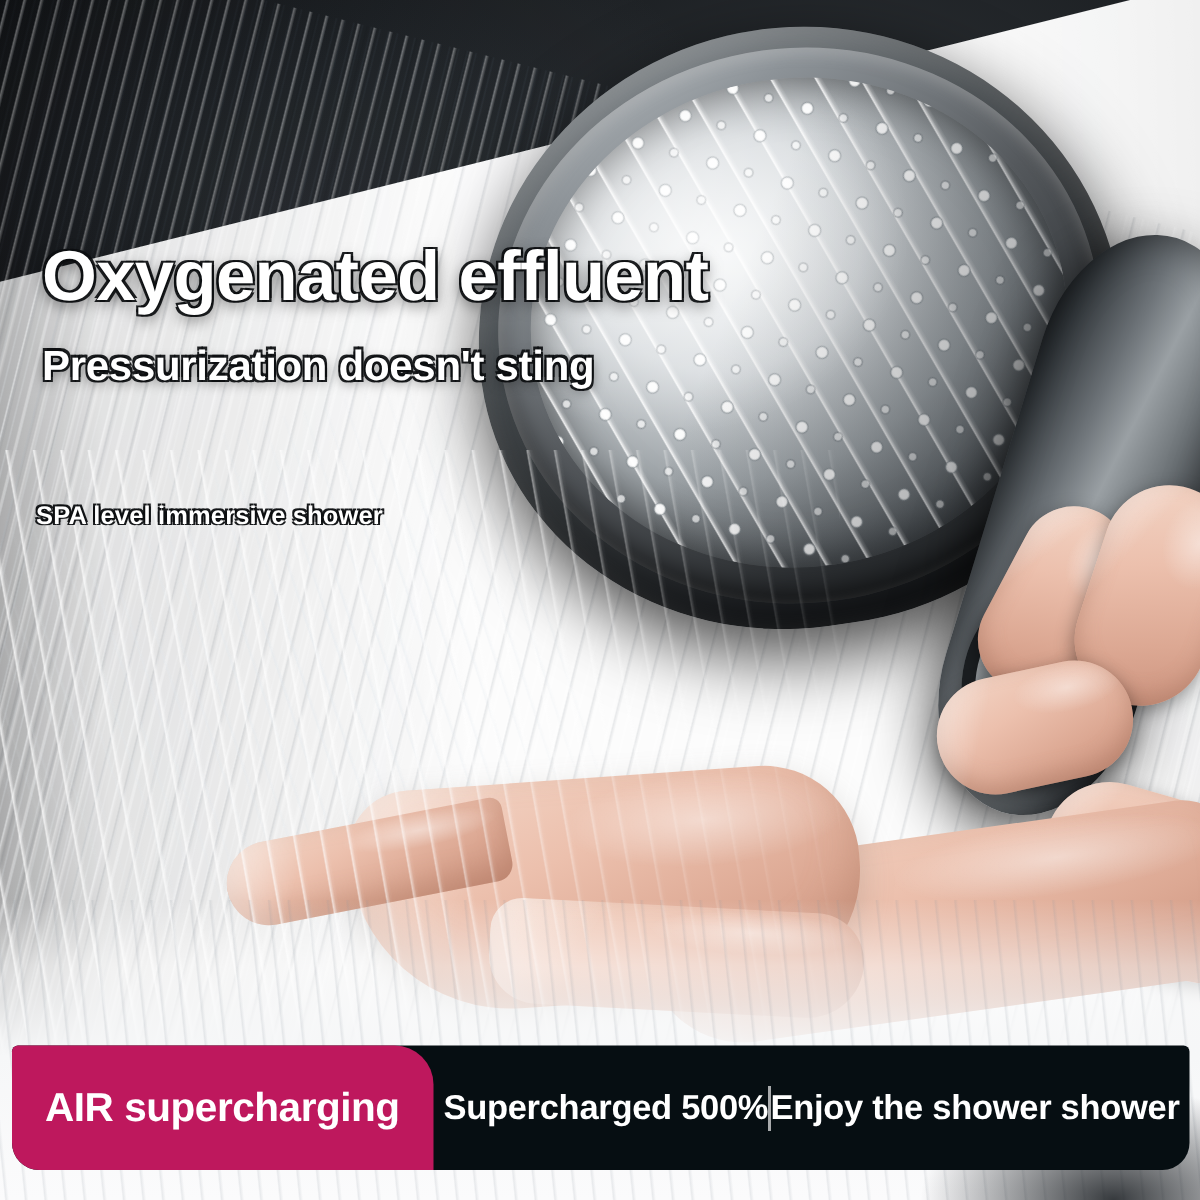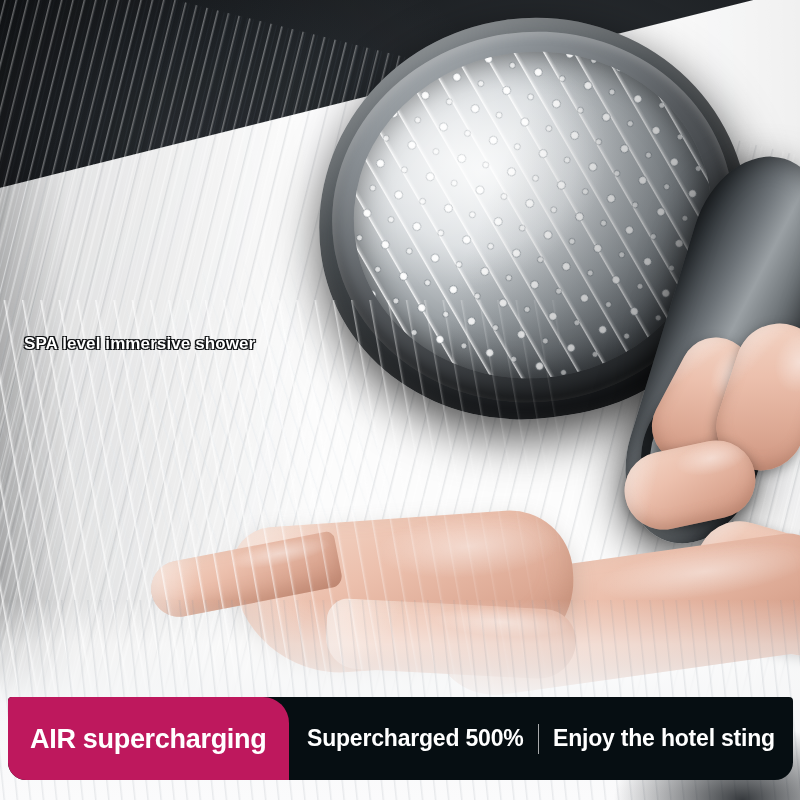--- a/index.html
+++ b/index.html
@@ -324,21 +324,21 @@
     background:#be185d;
     border-radius:4px 26px 0 18px;
   }
   .banner-orange-label {
     position:absolute; left:22px; top:50%; transform:translateY(-50%);
     color:#ffffff; font-size:27px; font-weight:700; letter-spacing:-.3px;
     white-space:nowrap;
   }
   .banner-right {
     position:absolute; left:281px; top:0; right:0; bottom:0;
-    display:flex; align-items:center; justify-content:center; gap:14px;
+    display:flex; align-items:center; justify-content:center; 
     padding:0 14px;
   }
   .banner-txt {
     color:#ffffff; font-size:23px; font-weight:700; letter-spacing:-.2px;
     white-space:nowrap;
   }
   .banner-div {
     width:1.5px; height:30px; background:rgba(255,255,255,.65); flex:0 0 auto;
   }
 </style>
@@ -405,27 +405,31 @@
     <div class="palm-thumbedge skin-grad">
         <span class="wet-sheen"></span>
       </div>
   </div>
 
   <div class="veil-front"></div>
 
   <div class="water-floor"></div>
   <div class="floor-dark"></div>
 
+  <div class="copy">
+    <div class="headline">Oxygenated effluent</div>
+    <div class="subline">Pressurization doesn't sting</div>
+  </div>
   <div class="tagline">SPA level immersive shower</div>
 
   <div class="banner">
     <div class="banner-dark"></div>
     <div class="banner-orange">
       <span class="banner-orange-label">AIR supercharging</span>
     </div>
     <div class="banner-right">
       <span class="banner-txt">Supercharged 500%</span>
       <span class="banner-div"></span>
-      <span class="banner-txt">Enjoy the hotel sting</span>
+      <span class="banner-txt">Enjoy the shower shower</span>
     </div>
   </div>
 
 </div>
 
 </body></html>

